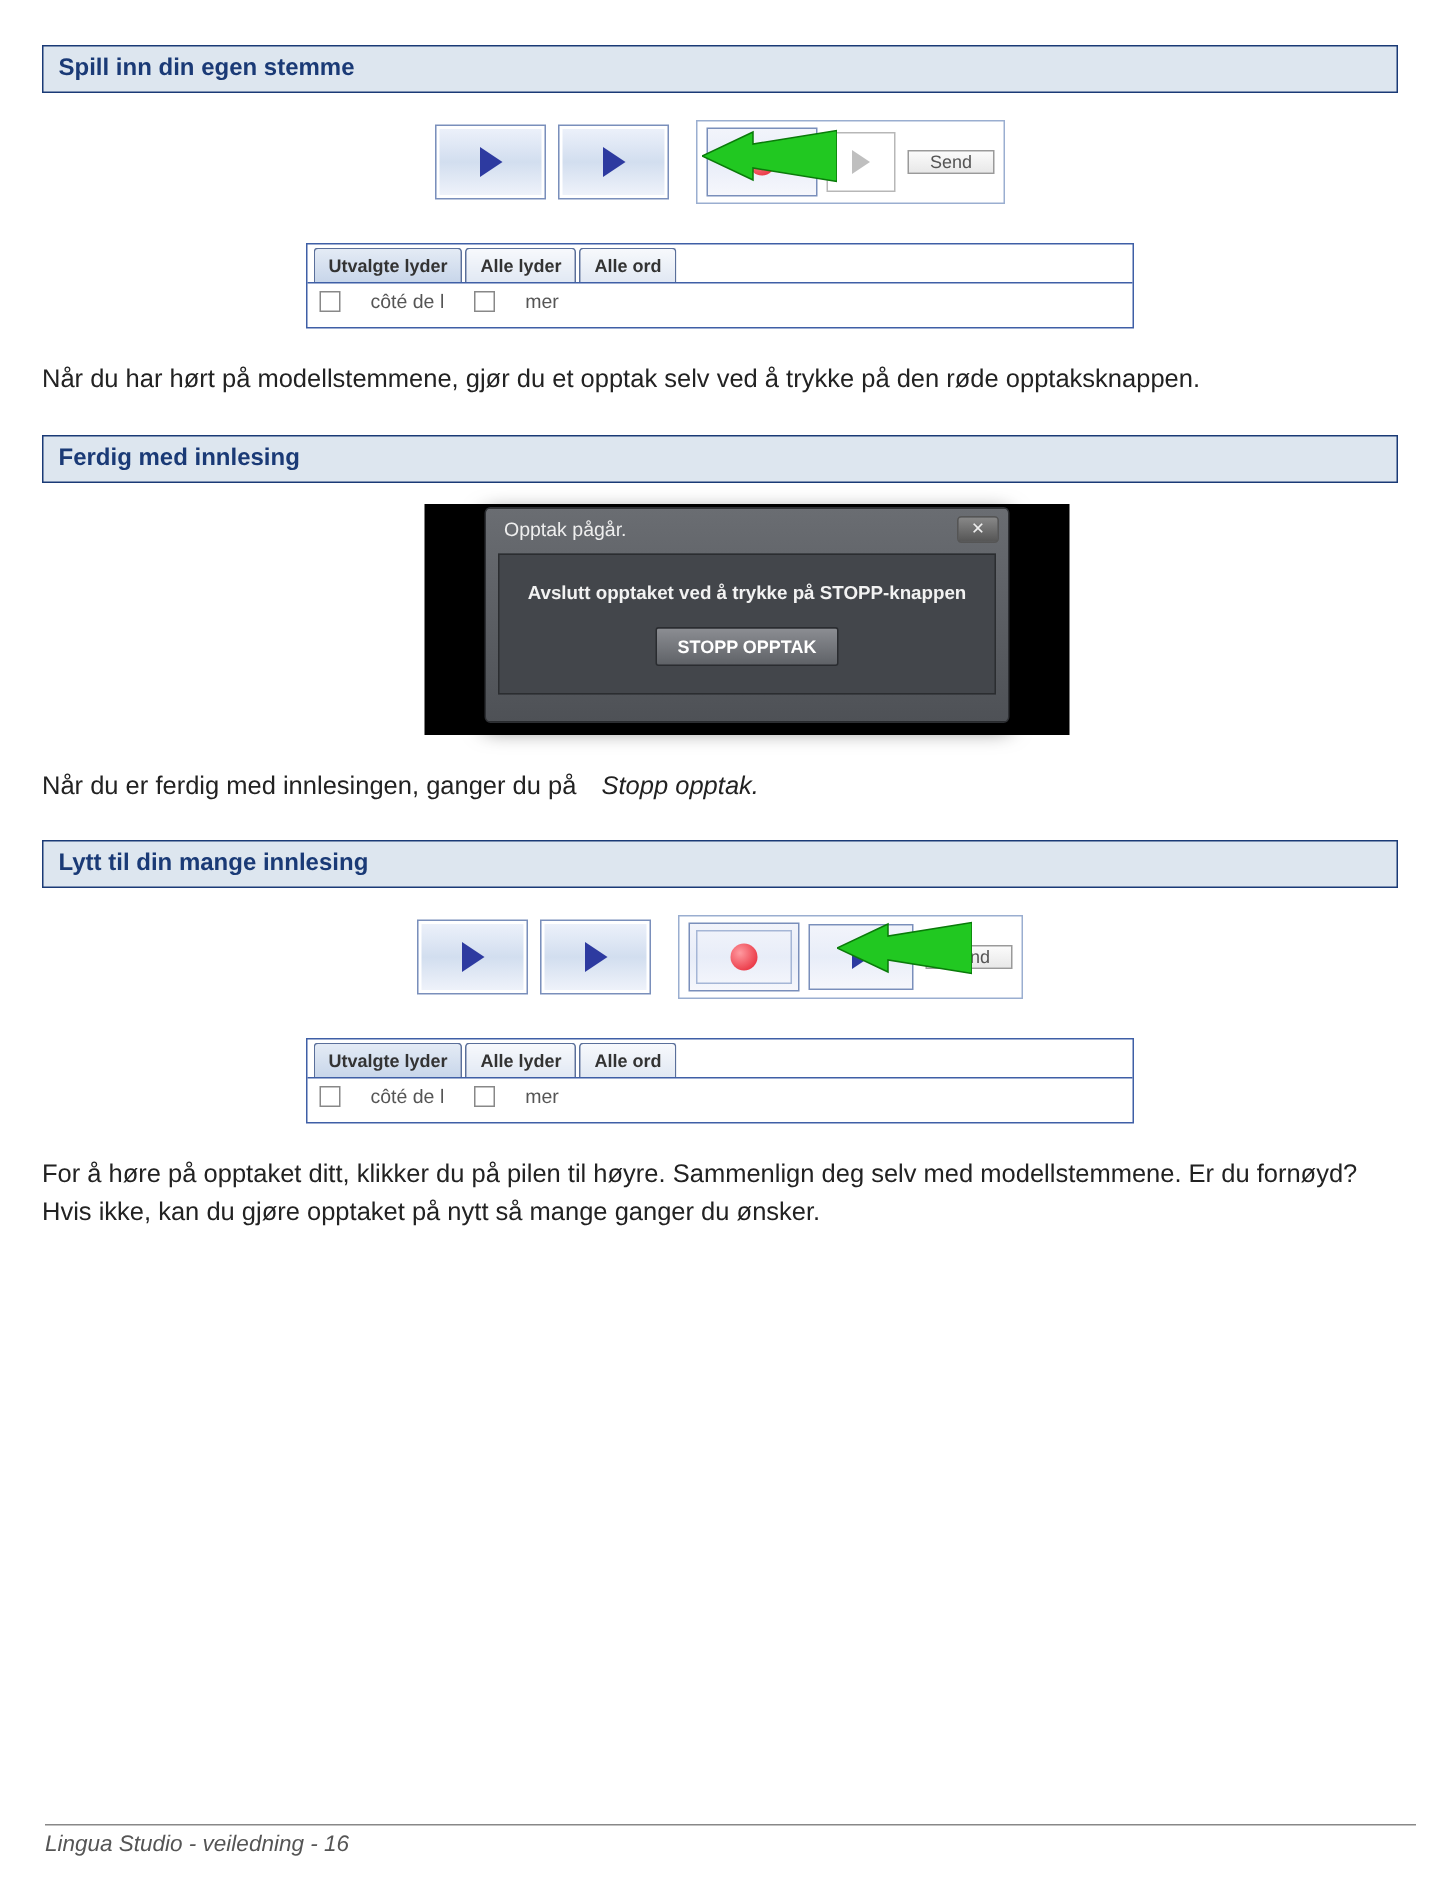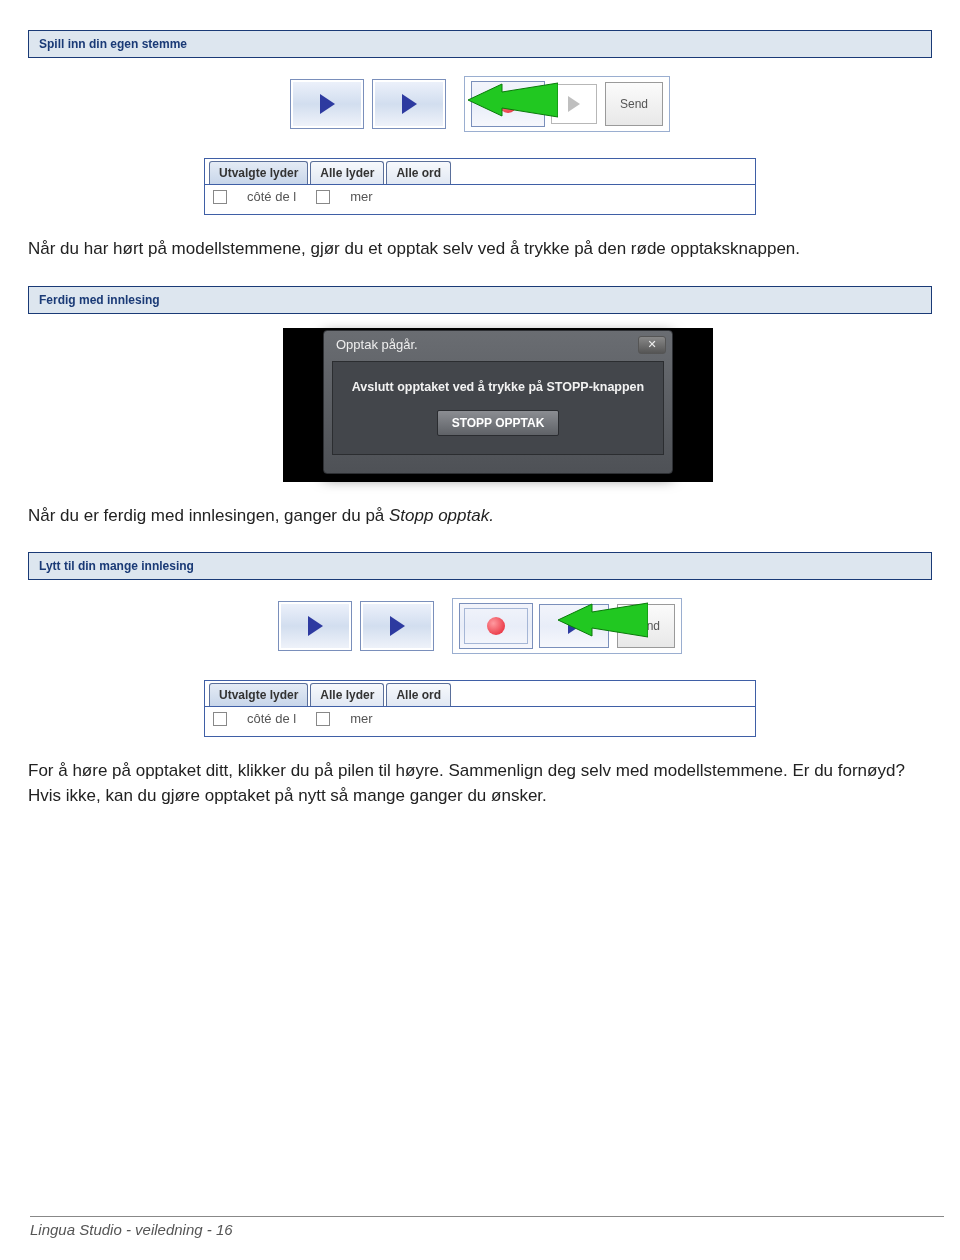--- a/index.html
+++ b/index.html
@@ -11,32 +11,32 @@
     width: 960px;
     height: 1260px;
     position: relative;
   }
   .page { padding: 20px 28px 0 28px; }
   .section-header {
     background: #dde6ef;
     border: 1.5px solid #1a3a76;
     color: #1a3a76;
     font-weight: bold;
-    font-size: 12px;
+    font-size: 16px;
     padding: 6px 10px;
     margin: 10px 0 14px 0;
   }
   .section-header.wide { margin-top: 24px; }
   .body-text {
     font-size: 17px;
     color: #222;
     line-height: 1.45;
     margin: 22px 0;
   }
-  .body-text .italic { font-style: italic; }
+  .body-text .italic { font-style: italic; margin-left: 12px; }
   .centered { display: flex; justify-content: center; }
   
   .ui-shot {
     width: 560px;
     background: #fff;
     position: relative;
     filter: blur(0.15px);
   }
   .toolbar {
     display: flex;
@@ -94,21 +94,21 @@
     width: 70px; height: 44px;
     border:1px solid #7a8fbb;
     background: linear-gradient(#f2f4fb 0%, #e8edf8 50%, #f6f7fc 100%);
   }
   .play-small .tri-grey {
     width:0;height:0;border-left:12px solid #bfbfbf;
     border-top:8px solid transparent;border-bottom:8px solid transparent;
   }
   .play-small.enabled .tri-grey { border-left-color:#2d3aa0; }
   .send-btn {
-    width: 58px; height: 44px;
+    width: 58px; height: 16px;
     border: 1px solid #9a9a9a;
     background: linear-gradient(#fbfbfb,#e8e8e8);
     font-size: 12px; color:#555;
     display:flex;align-items:center;justify-content:center;
     margin-left:2px;
   }
   .arrow-svg { position:absolute; }
   .tabs-panel {
     border: 1px solid #3f5fa6;
     background: #fff;

